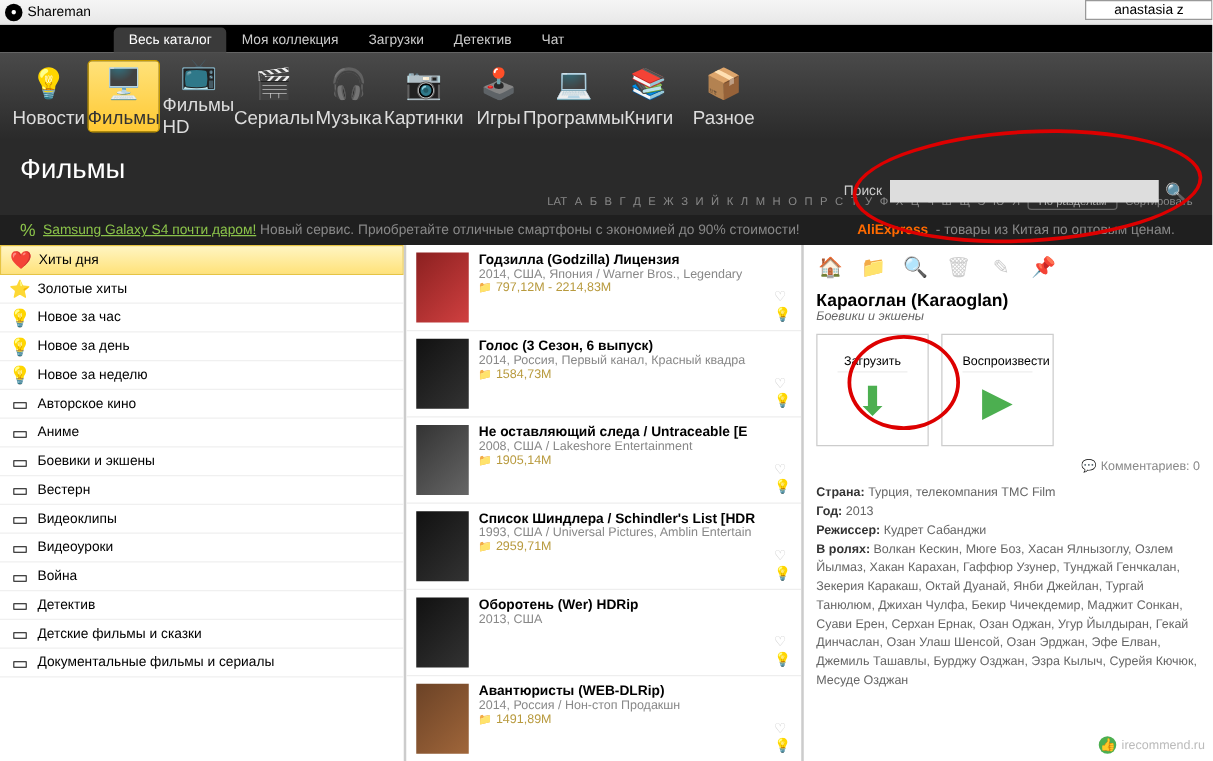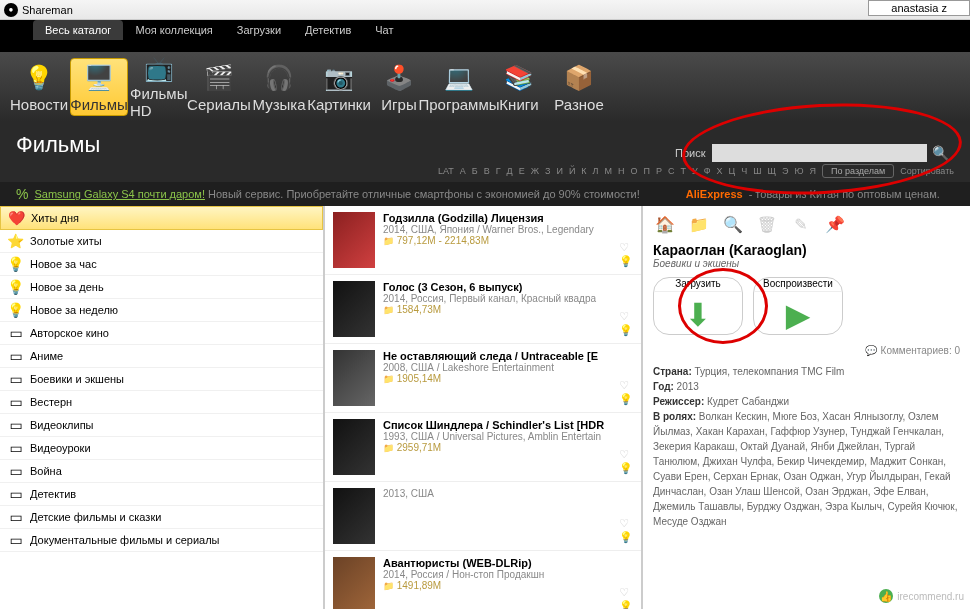--- a/index.html
+++ b/index.html
@@ -1,20 +1,20 @@
 <!DOCTYPE html>
 <html><head>
 <meta charset="utf-8">
 <style>
 * { margin: 0; padding: 0; box-sizing: border-box; font-family: Tahoma, Arial, sans-serif; }
 body { width: 970px; height: 609px; overflow: hidden; background: #fff; position: relative; }
 .titlebar { background: linear-gradient(#f5f5f5,#e8e8e8); height: 20px; display: flex; align-items: center; padding: 0 4px; font-size: 11px; border-bottom: 1px solid #ccc; }
 .titlebar-logo { width: 14px; height: 14px; background: #000; border-radius: 50%; margin-right: 4px; display: inline-flex; align-items: center; justify-content: center; color: #fff; font-size: 8px; }
 .user-badge { position: absolute; right: 0; top: 0; background: #fff; border: 1px solid #999; padding: 1px 22px; font-size: 11px; }
-.tabs { background: #000; display: flex; height: 32px; align-items: flex-start; padding-left: 33px; }
+.tabs { background: #000; display: flex; height: 22px; align-items: flex-end; padding-left: 91px; }
 .tab { color: #ccc; font-size: 11px; padding: 4px 12px; cursor: pointer; }
 .tab.active { background: #3a3a3a; color: #fff; border-radius: 4px 4px 0 0; }
 .toolbar { background: linear-gradient(#4a4a4a,#2a2a2a); padding: 6px 10px; display: flex; gap: 2px; }
 .tool { width: 58px; height: 58px; display: flex; flex-direction: column; align-items: center; justify-content: center; cursor: pointer; border-radius: 4px; }
 .tool.active { background: linear-gradient(#ffe27a,#ffc933); border: 1px solid #c89b00; }
 .tool-icon { width: 32px; height: 32px; margin-bottom: 2px; display: flex; align-items: center; justify-content: center; font-size: 24px; }
 .tool-label { font-size: 15px; color: #ddd; }
 .tool.active .tool-label { color: #333; }
 .section-header { background: #2a2a2a; padding: 10px 16px 4px; }
 .section-title { color: #fff; font-size: 22px; font-weight: normal; }
@@ -45,21 +45,21 @@
 .movie-meta { font-size: 10px; color: #888; white-space: nowrap; overflow: hidden; text-overflow: ellipsis; }
 .movie-size { font-size: 10px; color: #b89a3e; }
 .movie-size::before { content: "📁 "; font-size: 9px; }
 .movie-icons { display: flex; flex-direction: column; justify-content: flex-end; color: #ccc; font-size: 11px; gap: 1px; }
 .detail { flex: 1; padding: 6px 10px; font-size: 11px; overflow-y: auto; }
 .detail-toolbar { display: flex; gap: 10px; margin-bottom: 6px; }
 .detail-tool { width: 24px; height: 24px; color: #ccc; font-size: 16px; cursor: pointer; display: flex; align-items: center; justify-content: center; }
 .detail-title { font-size: 14px; font-weight: bold; }
 .detail-genre { font-size: 10px; font-style: italic; color: #666; margin-bottom: 8px; }
 .action-row { display: flex; gap: 10px; margin-bottom: 10px; }
-.action-box { border: 1px solid #ccc; border-radius: 16px; width: 90px; padding: 0; text-align: center; cursor: pointer; }
+.action-box { border: 1px solid #ccc; border-radius: 0; width: 90px; padding: 16px; text-align: center; cursor: pointer; }
 .action-label { font-size: 10px; border-bottom: 1px solid #eee; padding-bottom: 2px; margin-bottom: 4px; }
 .action-icon { font-size: 32px; }
 .download-icon { color: #4caf50; }
 .play-icon { color: #4caf50; }
 .comments { font-size: 10px; color: #888; text-align: right; margin-bottom: 8px; }
 .comments::before { content: "💬 "; }
 .detail-row { font-size: 10px; color: #666; line-height: 1.5; }
 .detail-row b { color: #333; }
 .red-circle { position: absolute; border: 3px solid #d00; border-radius: 50%; pointer-events: none; }
 .circle1 { top: 104px; right: 8px; width: 280px; height: 90px; transform: rotate(-3deg); }
@@ -288,20 +288,21 @@
           <div class="movie-size">2959,71M</div>
         </div>
         <div class="movie-icons">
           <span>♡</span>
           <span>💡</span>
         </div>
       </div>
       <div class="movie">
         <div class="movie-thumb dark"></div>
         <div class="movie-info">
+          <div class="movie-title">Оборотень (Wer) HDRip</div>
           <div class="movie-meta">2013, США</div>
         </div>
         <div class="movie-icons">
           <span>♡</span>
           <span>💡</span>
         </div>
       </div>
       <div class="movie">
         <div class="movie-thumb brown"></div>
         <div class="movie-info">

